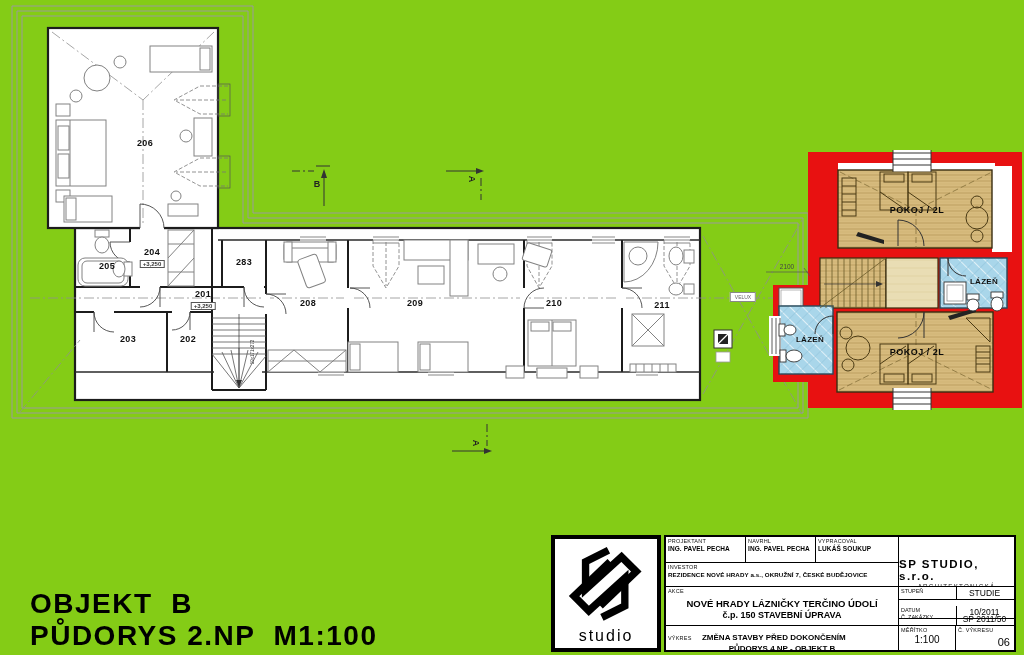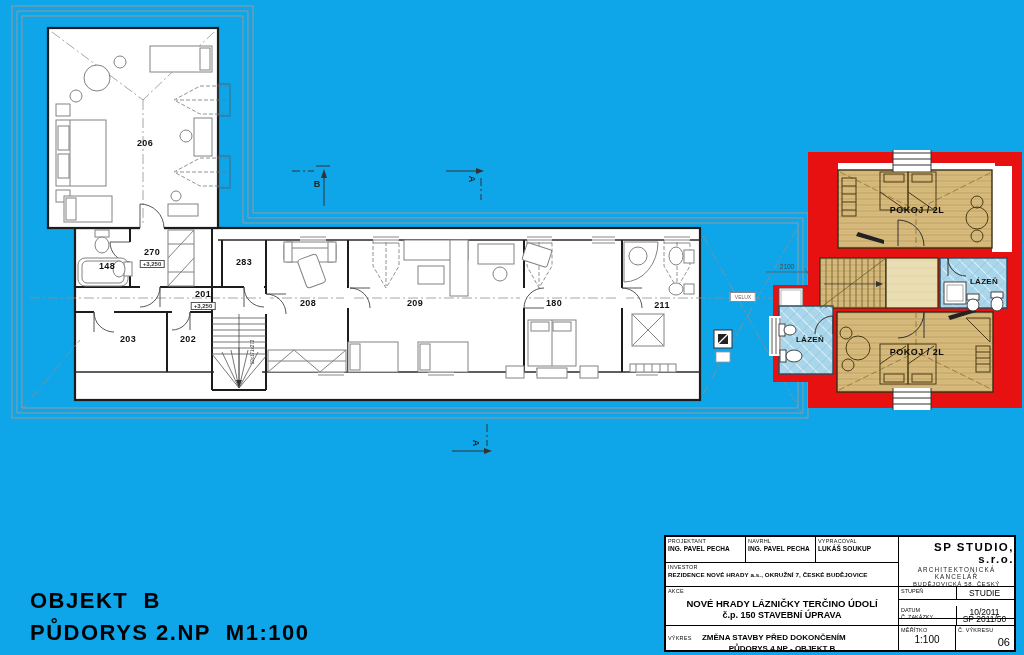--- a/index.html
+++ b/index.html
@@ -1,56 +1,56 @@
 <!DOCTYPE html>
 <html><head>
 <meta charset="utf-8">
 <style>
   html,body{margin:0;padding:0;background:#fff;}
-  .sheet{position:relative;width:1024px;height:655px;background:#0ea5e9;overflow:hidden;
+  .sheet{position:relative;width:1024px;height:655px;background:#84cc16;overflow:hidden;
          font-family:"Liberation Sans", sans-serif;}
   svg{position:absolute;left:0;top:0;}
 
   
   .lbl{position:absolute;transform:translate(-50%,-50%);font-weight:bold;font-size:9px;
        color:#111;white-space:nowrap;letter-spacing:.3px;}
   .lbl.rm{font-size:9px;}
   .lbl.annex{font-size:9px;letter-spacing:.5px;color:#0a0a0a;}
   .lbl.lazen{font-size:8px;}
   .levelbox{position:absolute;transform:translate(-50%,-50%);font-size:6px;font-weight:bold;
        color:#333;border:1px solid #555;background:#fff;padding:0 2px;white-space:nowrap;}
   .veluxbox{position:absolute;transform:translate(-50%,-50%);font-size:5px;color:#666;
        border:1px solid #888;background:#fff;padding:1px 4px;white-space:nowrap;}
   .dim{position:absolute;transform:translate(-50%,-50%);font-size:6.5px;color:#444;white-space:nowrap;}
   .sec{position:absolute;transform:translate(-50%,-50%);font-size:9px;font-weight:bold;color:#222;}
   .sec.r90{transform:translate(-50%,-50%) rotate(90deg);}
   .stairdim{position:absolute;transform:translate(-50%,-50%) rotate(-90deg);font-size:4.5px;color:#333;white-space:nowrap;}
 
   
-  .big-title{position:absolute;left:30px;font-weight:bold;color:#000;font-size:22px;
+  .big-title{position:absolute;left:30px;font-weight:bold;color:#000;font-size:28px;
        letter-spacing:1.5px;white-space:pre;}
 
   
   .logo-box{position:absolute;left:551px;top:535px;width:110px;height:117px;
        border:4px solid #000;box-sizing:border-box;background:#fff;}
   .logo-box svg{position:absolute;left:6px;top:2px;}
   .logo-text{position:absolute;left:0;right:0;bottom:3px;text-align:center;
        font-size:16px;letter-spacing:2px;color:#000;}
 
   
   .tb{position:absolute;left:664px;top:535px;width:352px;height:117px;border:2px solid #000;
       box-sizing:border-box;background:#fff;}
   .tb-cell{position:absolute;box-sizing:border-box;overflow:hidden;}
   .bR{border-right:1.5px solid #000;}
   .bB{border-bottom:1.5px solid #000;}
   .tb-label{display:block;font-size:5.5px;color:#111;padding:1px 0 0 2px;letter-spacing:.2px;}
   .tb-value{display:block;font-size:6.5px;font-weight:bold;color:#000;padding:1px 0 0 2px;
        white-space:nowrap;letter-spacing:.1px;}
-  .co-name{display:block;text-align:right;font-size:11.5px;font-weight:bold;letter-spacing:1.5px;
-       padding-top:4px;color:#000;}
+  .co-name{display:block;text-align:left;font-size:11.5px;font-weight:bold;letter-spacing:1.5px;
+       padding-top:21px;color:#000;}
   .co-l1{display:block;text-align:center;font-size:6.3px;letter-spacing:1.2px;color:#222;padding-top:1px;}
   .co-l2{display:block;text-align:center;font-size:6px;letter-spacing:.6px;color:#222;padding-top:1px;}
   .akce-1{display:block;text-align:center;font-size:9.5px;font-weight:bold;padding-top:4px;white-space:nowrap;}
   .akce-2{display:block;text-align:center;font-size:9px;font-weight:bold;padding-top:1px;white-space:nowrap;}
   .vyk-1{display:inline-block;font-size:8px;font-weight:bold;padding:2px 0 0 6px;white-space:nowrap;}
   .vyk-2{display:block;text-align:center;font-size:8px;font-weight:bold;white-space:nowrap;}
   .small-row-label{position:absolute;left:2px;top:1px;font-size:5.5px;color:#111;}
   .small-row-value{position:absolute;left:57px;top:0;width:56px;text-align:center;font-size:8.5px;
        color:#000;padding-top:1px;border-left:1px solid #000;height:100%;box-sizing:border-box;}
   .mer-value{position:absolute;left:0;right:0;top:8px;text-align:center;font-size:10px;color:#000;}
@@ -362,49 +362,58 @@
       </g>
 
       <g stroke="#555" stroke-width="0.7" fill="none">
         <path d="M766,272 H808"></path>
           <path d="M804,268 L810,276"></path>
       </g>
     </g>
   </svg>
 
   <span class="lbl rm" style="left:145px;top:143px">206</span>
-  <span class="lbl rm" style="left:107px;top:266px">148</span>
-  <span class="lbl rm" style="left:152px;top:252px">270</span>
+  <span class="lbl rm" style="left:107px;top:266px">205</span>
+  <span class="lbl rm" style="left:152px;top:252px">204</span>
   <span class="levelbox" style="left:152px;top:264px">+3,250</span>
   <span class="lbl rm" style="left:244px;top:262px">283</span>
   <span class="lbl rm" style="left:203px;top:294px">201</span>
   <span class="levelbox" style="left:203px;top:306px">+3,250</span>
   <span class="lbl rm" style="left:128px;top:339px">203</span>
   <span class="lbl rm" style="left:188px;top:339px">202</span>
   <span class="lbl rm" style="left:308px;top:303px">208</span>
   <span class="lbl rm" style="left:415px;top:303px">209</span>
-  <span class="lbl rm" style="left:554px;top:303px">180</span>
+  <span class="lbl rm" style="left:554px;top:303px">210</span>
   <span class="lbl rm" style="left:662px;top:305px">211</span>
   <span class="stairdim" style="left:252px;top:352px">19x171x272</span>
 
   <span class="lbl annex" style="left:917px;top:210px">POKOJ / 2L</span>
   <span class="lbl annex" style="left:917px;top:352px">POKOJ / 2L</span>
   <span class="lbl lazen" style="left:984px;top:281px">LÁZEŇ</span>
   <span class="lbl lazen" style="left:810px;top:339px">LÁZEŇ</span>
 
   <span class="veluxbox" style="left:743px;top:297px">VELUX</span>
   <span class="dim" style="left:787px;top:266px">2100</span>
 
   <span class="sec" style="left:317px;top:184px">B</span>
   <span class="sec r90" style="left:472px;top:179px">A</span>
   <span class="sec r90" style="left:476px;top:443px">A</span>
 
   <div class="big-title" style="top:588px">OBJEKT  B</div>
   <div class="big-title" style="top:620px">PŮDORYS 2.NP  M1:100</div>
 
+  <div class="logo-box">
+    <svg width="90" height="84" viewBox="0 0 110 100">
+      <g stroke="#000" stroke-width="9" fill="none" stroke-linejoin="miter">
+        <path d="M58,10 L30,24 L30,58 L74,18 L92,36 L48,78"></path>
+        <path d="M50,92 L78,78 L78,44 L34,84 L16,66 L60,24"></path>
+      </g>
+    </svg>
+    <div class="logo-text">studio</div>
+  </div>
 
   <div class="tb">
 
     <div class="tb-cell bR bB" style="left:0;top:0;width:80px;height:26px">
       <span class="tb-label">PROJEKTANT</span>
       <span class="tb-value">ING. PAVEL PECHA</span>
     </div>
     <div class="tb-cell bR bB" style="left:80px;top:0;width:70px;height:26px">
       <span class="tb-label">NAVRHL</span>
       <span class="tb-value">ING. PAVEL PECHA</span>

